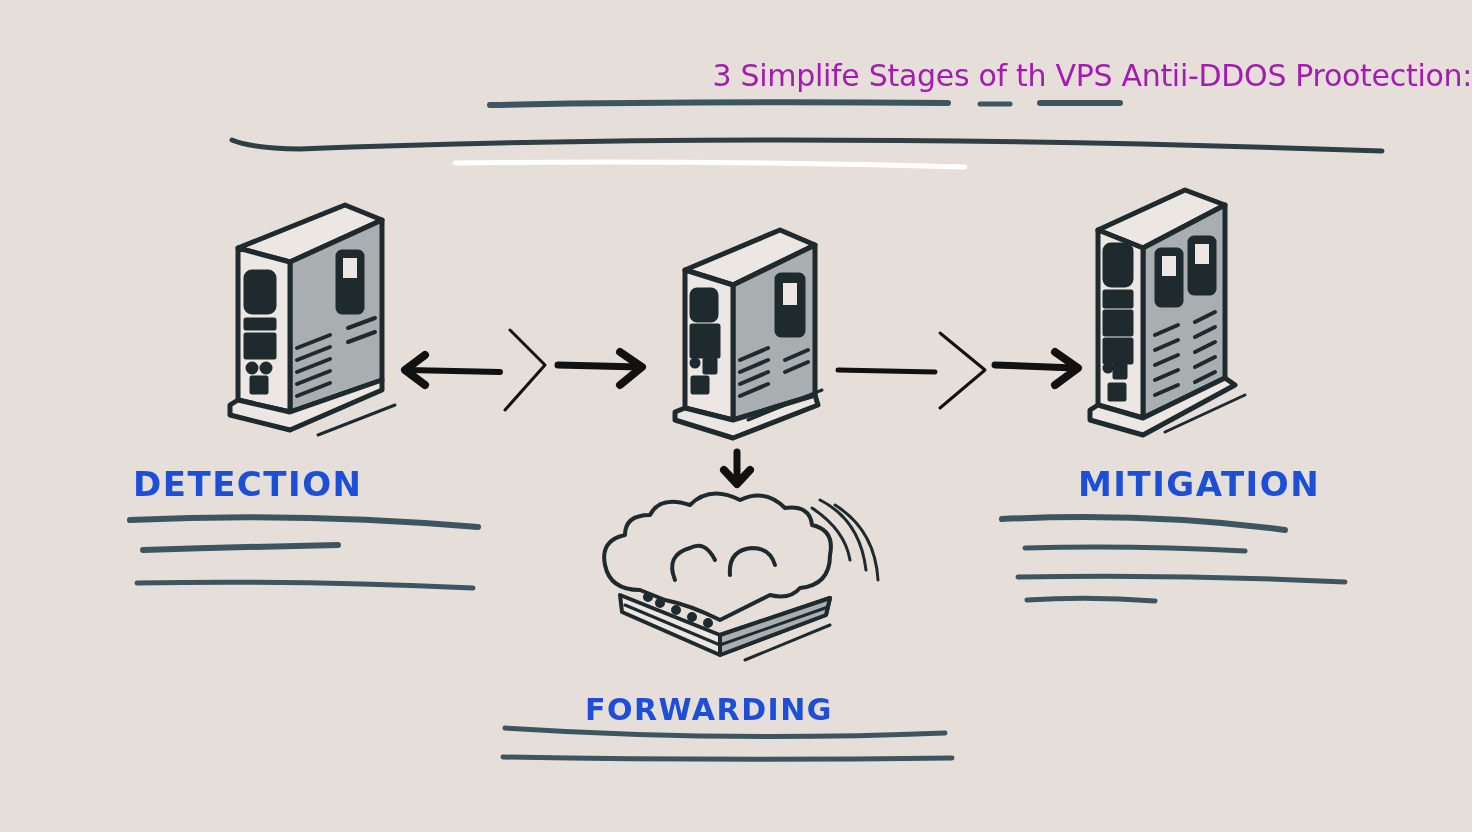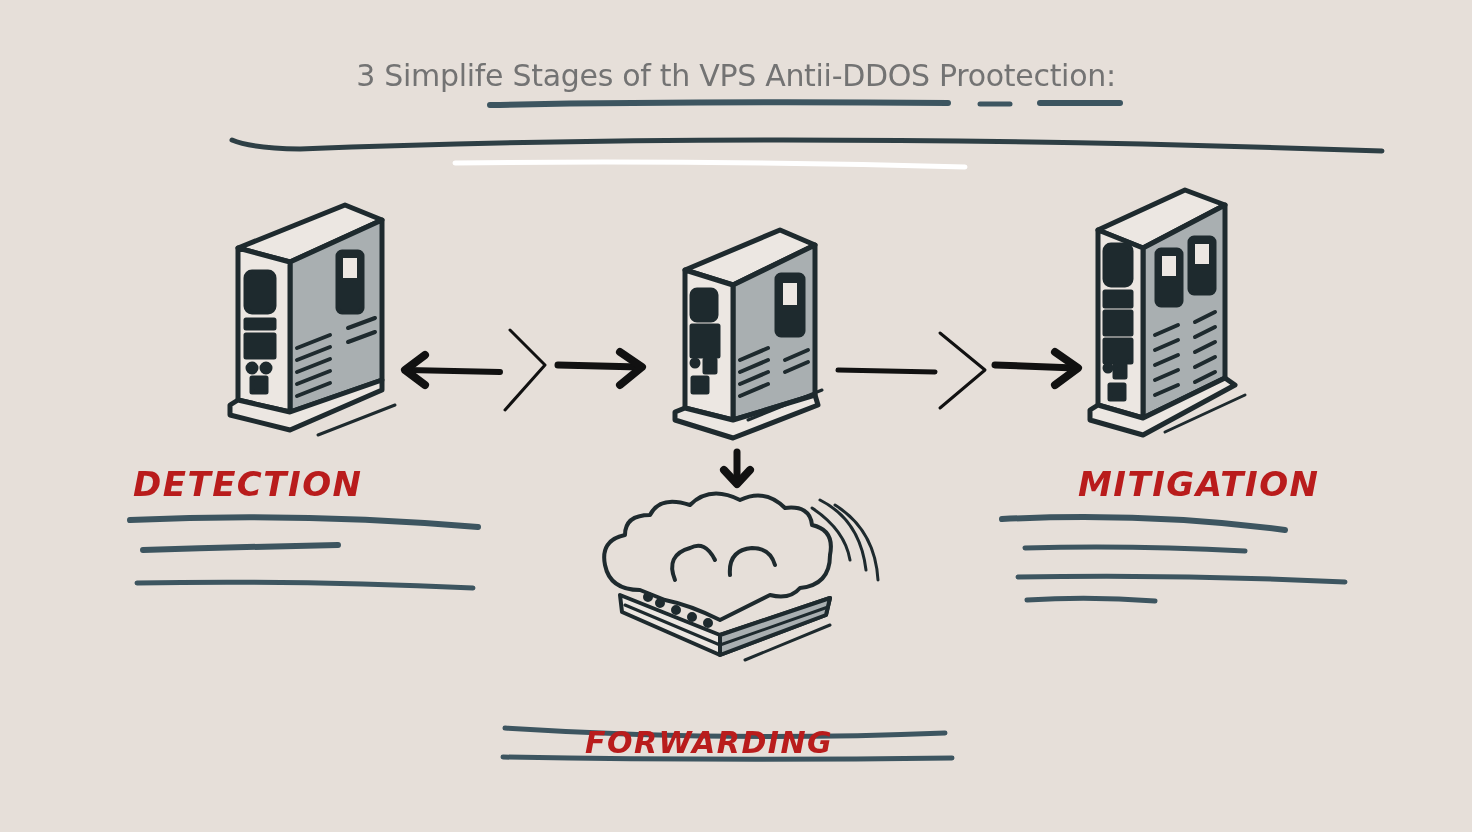--- a/index.html
+++ b/index.html
@@ -1,21 +1,21 @@
 <!DOCTYPE html>
 <html><head>
 <meta charset="utf-8">
 <style>
   html, body { margin:0; padding:0; }
   body { width:1472px; height:832px; background:#e6dfd9; position:relative; overflow:hidden;
          font-family:"DejaVu Sans", sans-serif; }
-  .title { position:absolute; left:0; width:1472px; top:58px; text-align:center;
-           font-size:30px; color:#737373; letter-spacing:-0.3px; }
-  .label { position:absolute; font-size:34px; font-weight:bold; color:#b91c1c; letter-spacing:1.5px;
-           font-family:"DejaVu Sans", sans-serif;font-style:italic; }
+  .title { position:absolute; left:0; width:1472px; top:58px; text-align:right;
+           font-size:30px; color:#a21caf; letter-spacing:-0.3px; }
+  .label { position:absolute; font-size:34px; font-weight:bold; color:#1d4ed8; letter-spacing:1.5px;
+           font-family:"DejaVu Sans", sans-serif; }
   svg.canvas { position:absolute; left:0; top:0; }
 </style>
 </head>
 <body>
 
 <div class="title">3 Simplife Stages of th VPS Antii-DDOS Prootection:</div>
 
 <svg class="canvas" width="1472" height="832" viewBox="0 0 1472 832">
 
   <g stroke="#3d5560" stroke-linecap="round" fill="none">
@@ -134,13 +134,13 @@
   </g>
 
   <g stroke="#3d5560" stroke-linecap="round" fill="none">
     <path d="M505 728 Q720 742 945 733" stroke-width="5"></path>
     <path d="M503 757 Q720 761 952 758" stroke-width="5"></path>
   </g>
 </svg>
 
 <div class="label" style="left:133px; top:464px;">DETECTION</div>
 <div class="label" style="left:1078px; top:464px;">MITIGATION</div>
-<div class="label" style="left:585px; top:692px; font-size:30px;margin-top:33px;">FORWARDING</div>
+<div class="label" style="left:585px; top:692px; font-size:30px;">FORWARDING</div>
 
 </body></html>

